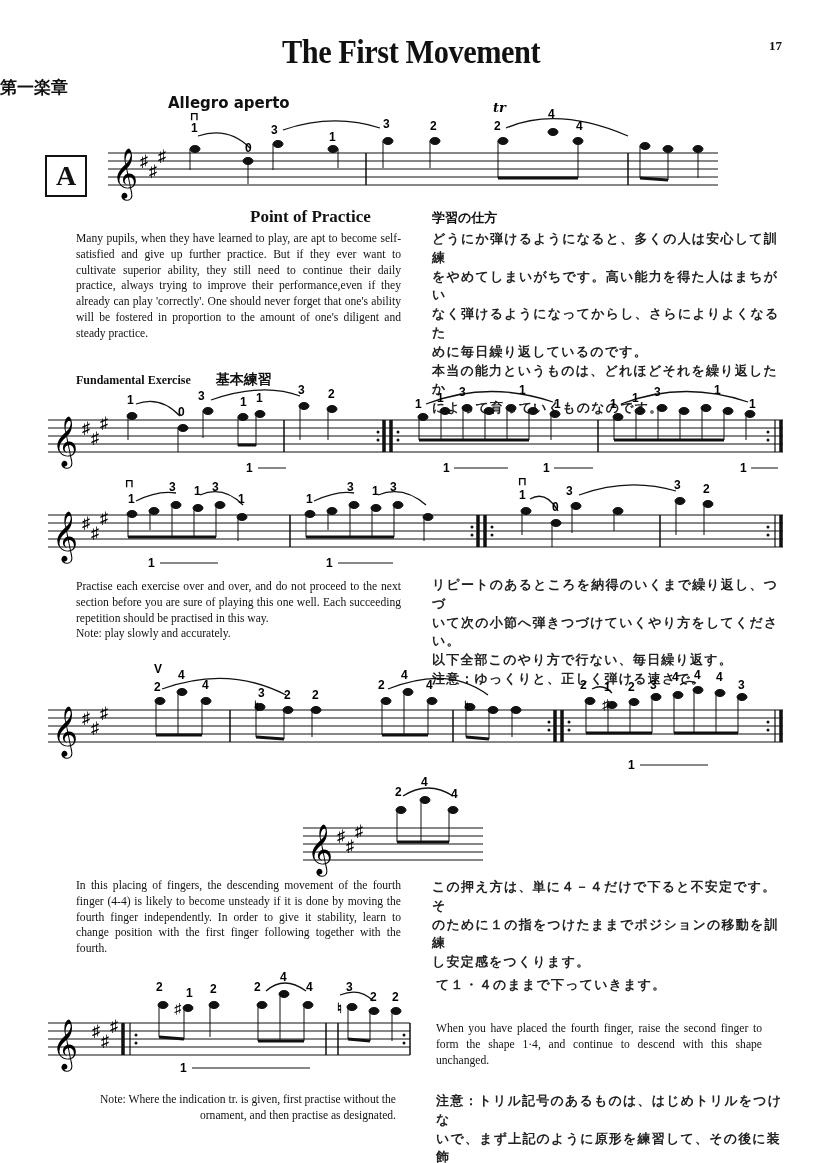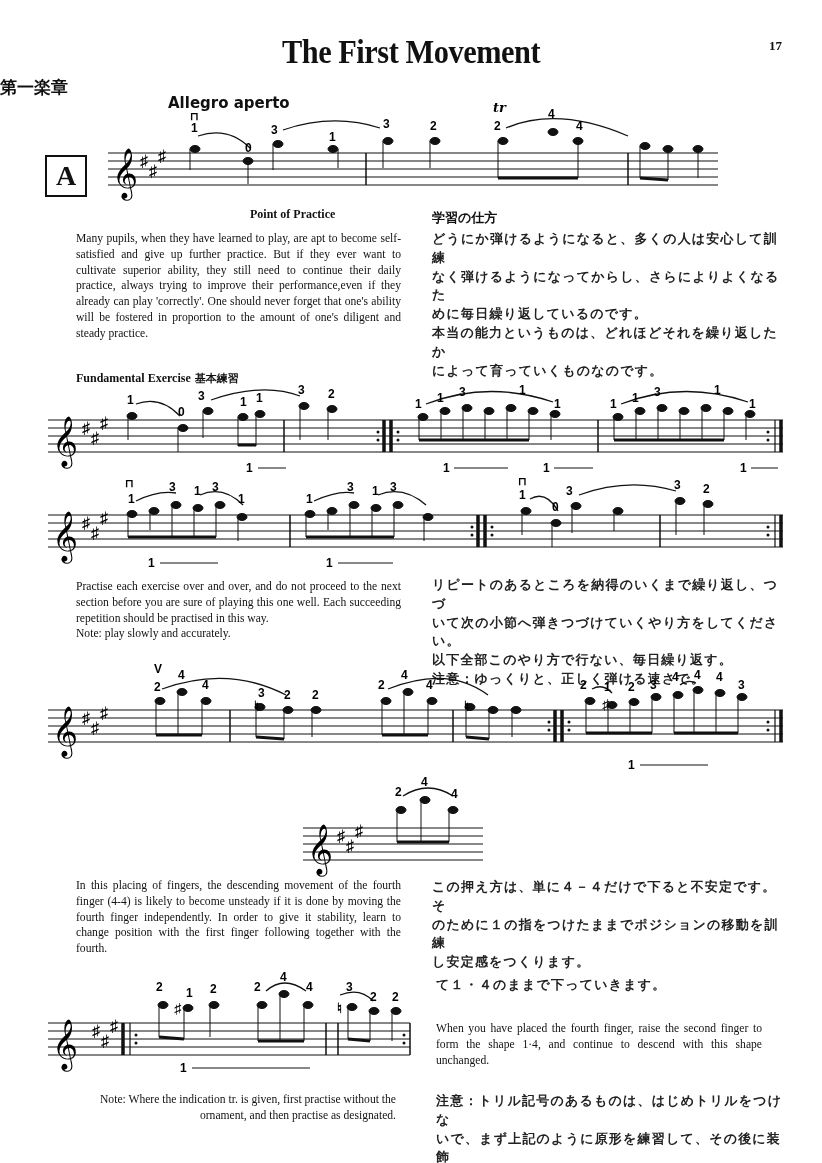--- a/index.html
+++ b/index.html
@@ -3,26 +3,26 @@
 <meta charset="utf-8">
 <style>
   html, body { margin: 0; padding: 0; background: #ffffff; }
   body { width: 822px; height: 1163px; position: relative; overflow: hidden; color: #111; font-family: "Liberation Serif", serif; }
   .abs { position: absolute; }
   .title { left: 0; width: 822px; top: 34px; text-align: center; font-size: 33px; font-weight: bold; letter-spacing: -0.5px; font-family: "Liberation Serif", serif; transform: scaleX(0.92); }
   .page-num { right: 40px; top: 38px; font-size: 13px; font-weight: bold; }
   .subtitle { left: 0; width: 822px; top: 76px; font-size: 17px; font-weight: bold; font-family: "DejaVu Sans", sans-serif; }
   .tempo { left: 168px; top: 94px; font-size: 15px; font-weight: bold; font-family: "DejaVu Sans", sans-serif; }
   .section-box { left: 45px; top: 155px; width: 42px; height: 42px; border: 2px solid #111; box-sizing: border-box; font-size: 28px; font-weight: bold; text-align: center; line-height: 38px; }
-  .heading { font-size: 12px; font-weight: bold; font-family: "Liberation Serif", serif; }
+  .heading { font-size: 17px; font-weight: bold; font-family: "Liberation Serif", serif; }
   .para { font-size: 11.6px; line-height: 15.8px; text-align: justify; font-family: "Liberation Serif", serif; }
   .jp { font-size: 13px; line-height: 18.8px; letter-spacing: 1.2px; font-family: "DejaVu Sans", sans-serif; font-weight: bold; color: #222; }
   .jp-head { font-size: 13px; font-weight: bold; font-family: "DejaVu Serif", serif; }
   .fund { left: 76px; top: 371px; font-size: 12px; font-weight: bold; font-family: "Liberation Serif", serif; }
-  .fund span.jp-inline { font-family: "DejaVu Sans", sans-serif; font-size: 11px; margin-left: 4px; }
+  .fund span.jp-inline { font-family: "DejaVu Sans", sans-serif; font-size: 14px; margin-left: 25px; }
   svg.staff { position: absolute; overflow: visible; }
   .note-label { font-family: "Liberation Sans", sans-serif; font-weight: bold; }
 </style>
 </head>
 <body>
 
 <div class="abs title">The First Movement</div>
 <div class="abs page-num">17</div>
 <div class="abs subtitle">第一楽章</div>
 <div class="abs tempo">Allegro aperto</div>
@@ -87,20 +87,21 @@
     <text x="385" y="4" font-family="DejaVu Serif, serif" font-style="italic" font-size="13">tr</text>
     <text x="82" y="12" font-size="11">⊓</text>
   </g>
 </svg>
 
 <div class="abs heading" style="left:250px;top:207px">Point of Practice</div>
 <div class="abs para" style="left:76px;top:231px;width:325px">Many pupils, when they have learned to play, are apt to become self-satisfied and give up further practice. But if they ever want to cultivate superior ability, they still need to continue their daily practice, always trying to improve their performance,even if they already can play 'correctly'. One should never forget that one's ability will be fostered in proportion to the amount of one's diligent and steady practice.</div>
 <div class="abs jp-head" style="left:432px;top:209px">学習の仕方</div>
 <div class="abs jp" style="left:432px;top:230px;width:350px">
   <div>どうにか弾けるようになると、多くの人は安心して訓練</div>
+  <div>をやめてしまいがちです。高い能力を得た人はまちがい</div>
   <div>なく弾けるようになってからし、さらによりよくなるた</div>
   <div>めに毎日繰り返しているのです。</div>
   <div>本当の能力というものは、どれほどそれを繰り返したか</div>
   <div>によって育っていくものなのです。</div>
 </div>
 
 <div class="abs fund">
   <span>Fundamental Exercise</span><span class="jp-inline">基本練習</span>
 </div>
 

